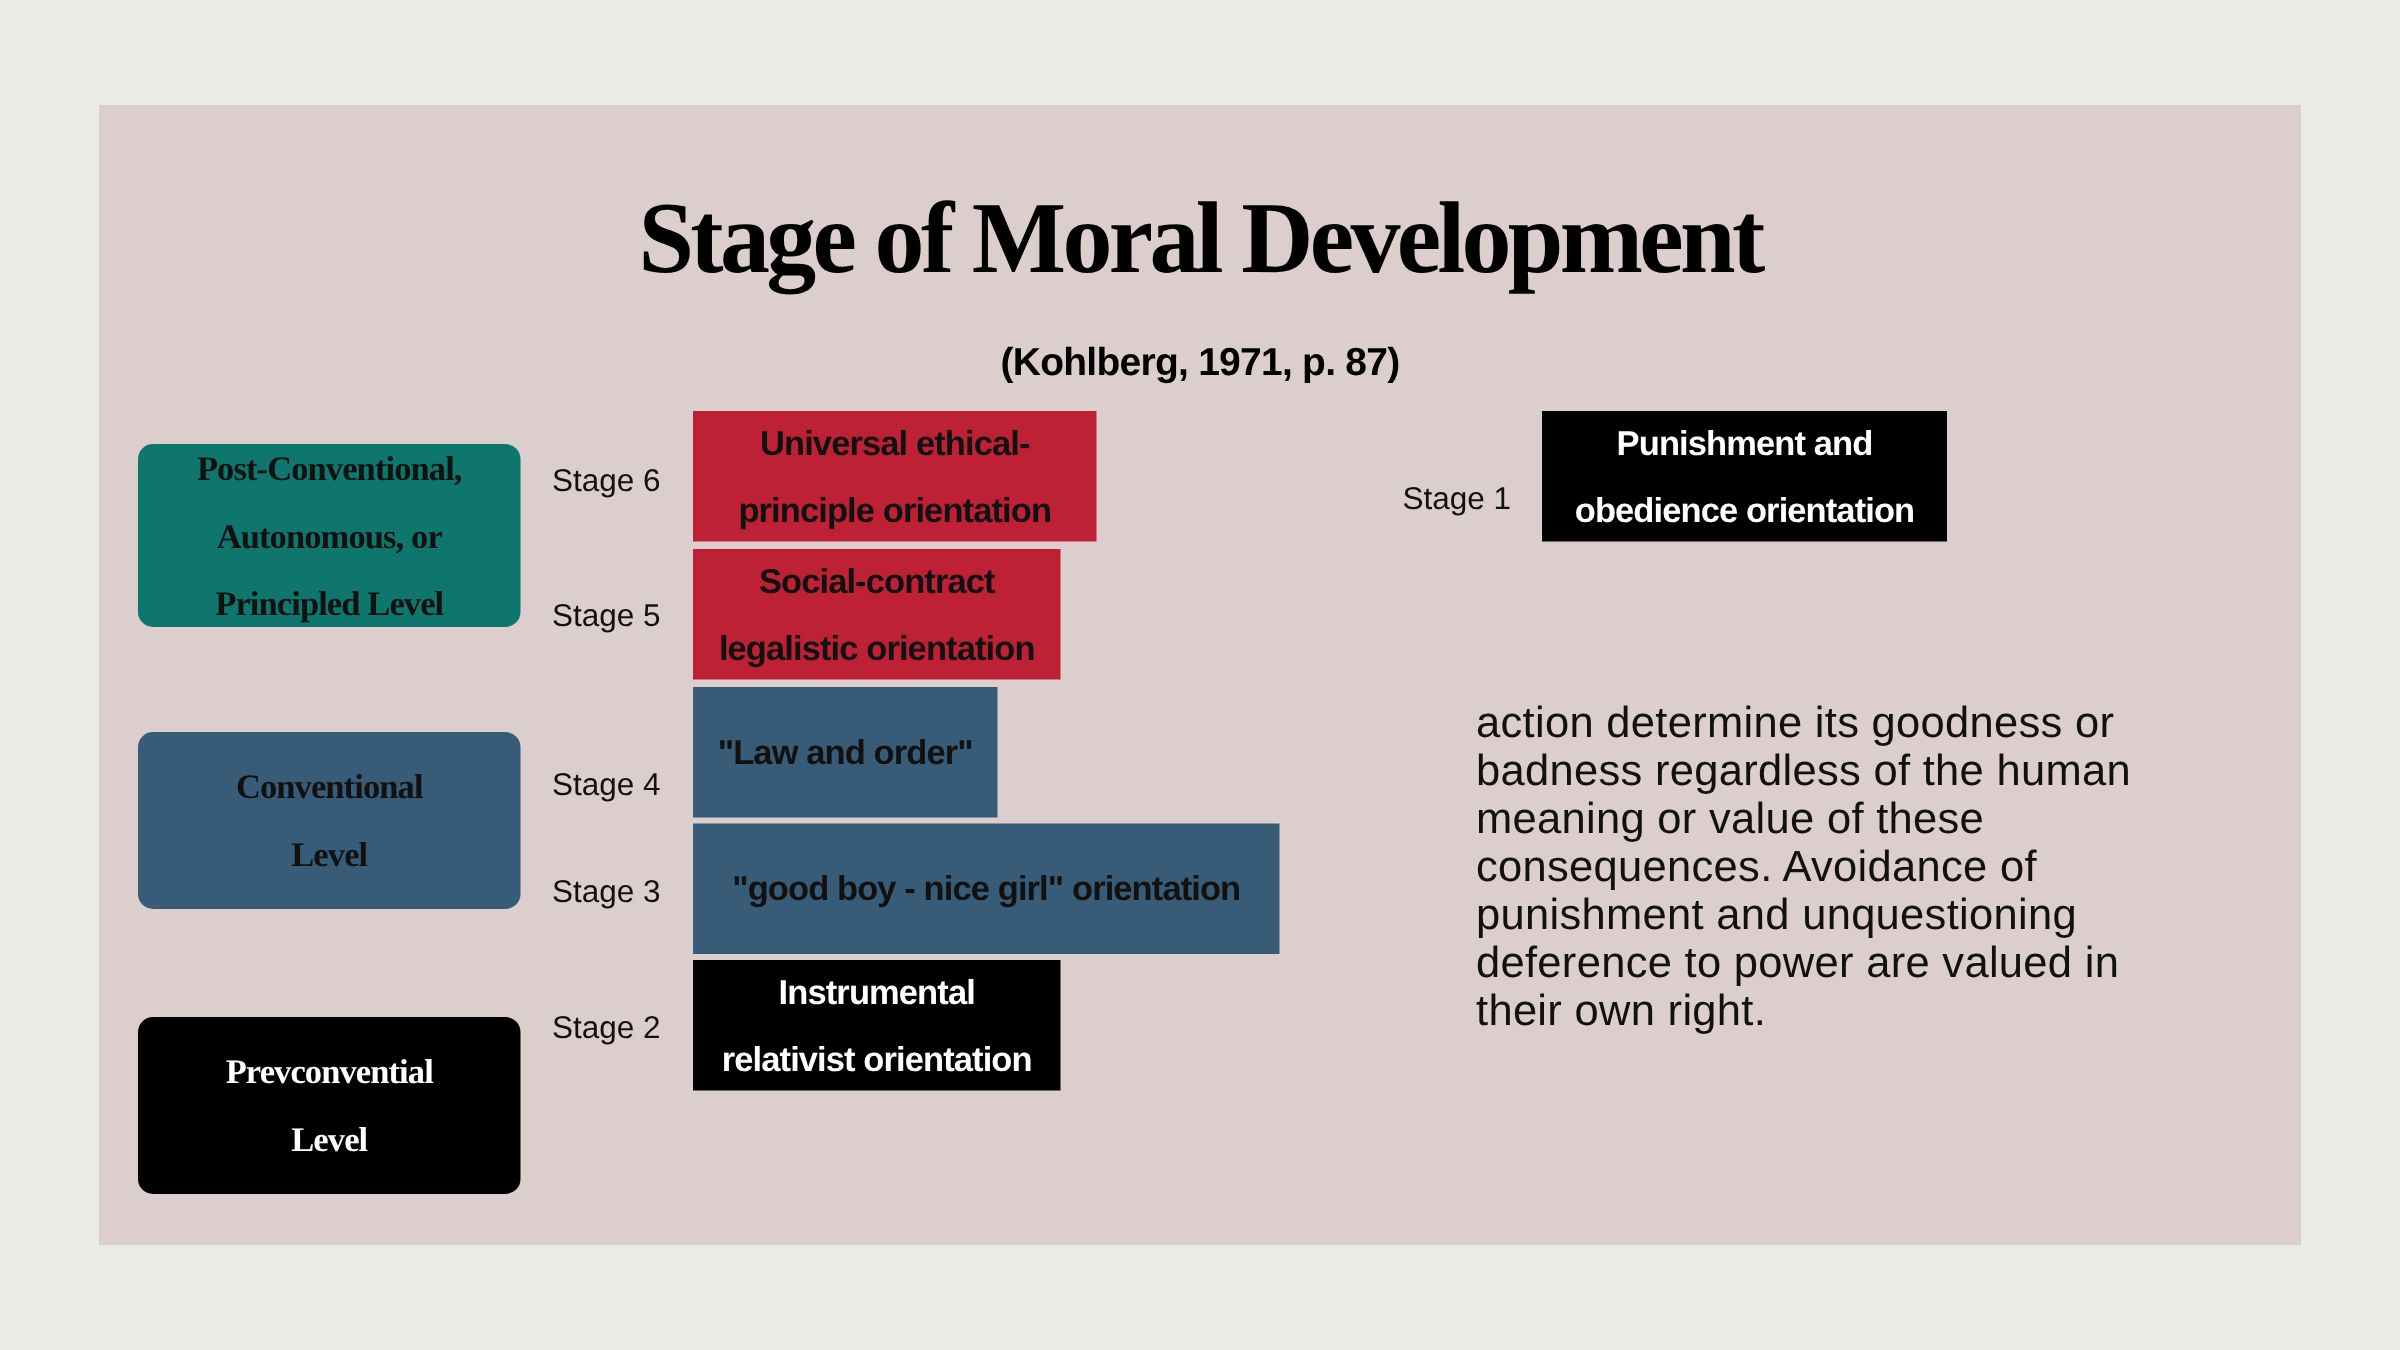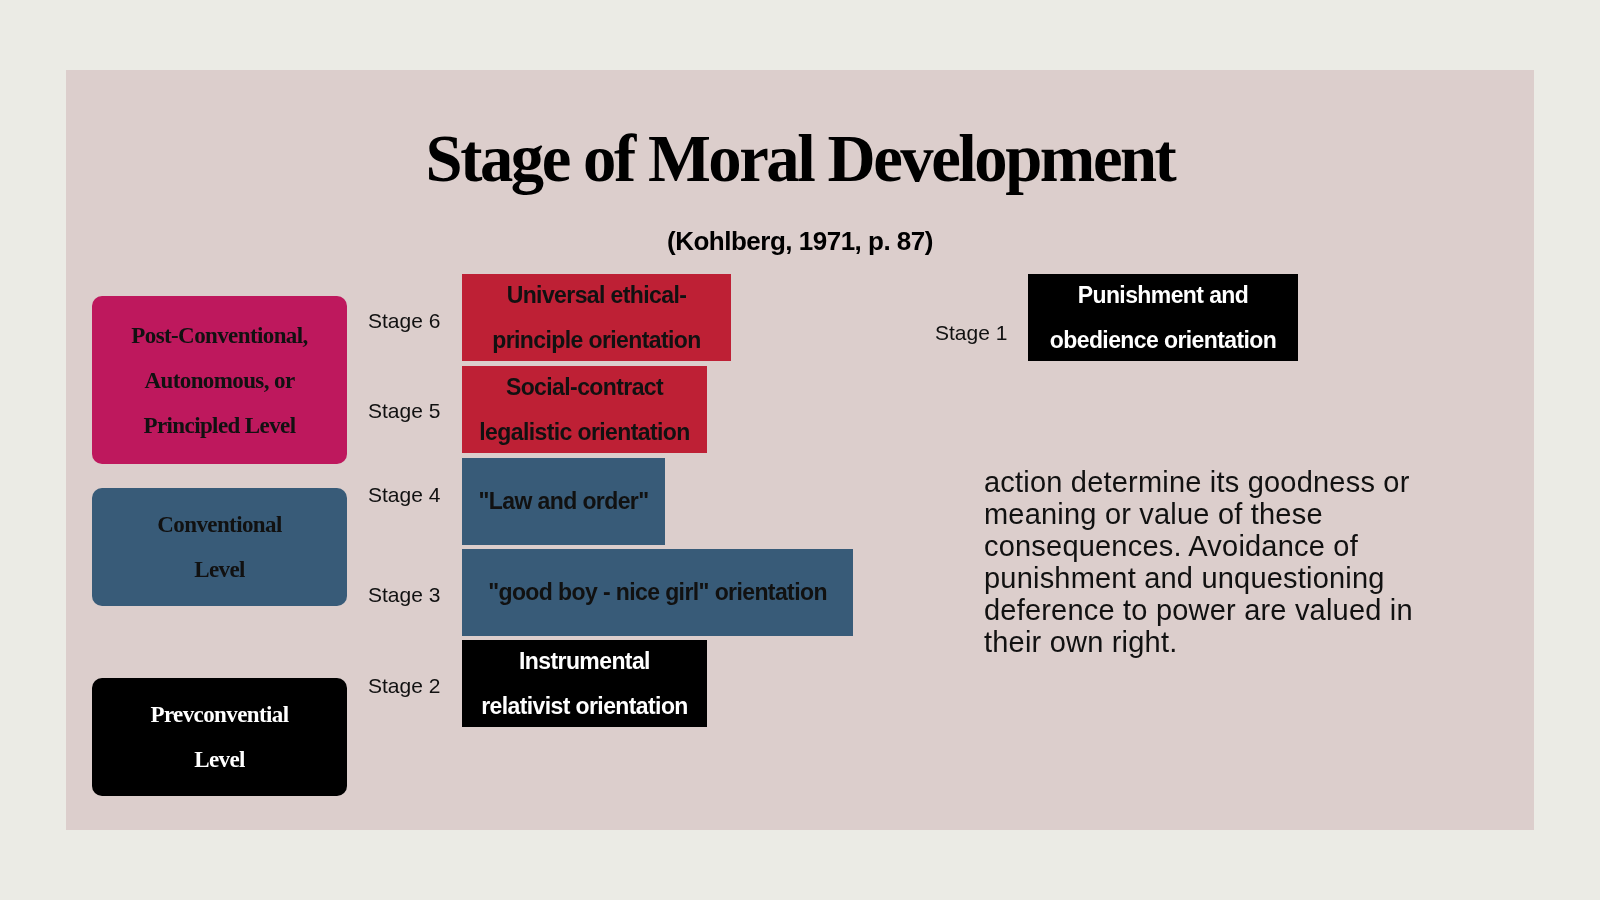--- a/index.html
+++ b/index.html
@@ -49,21 +49,21 @@
       display: flex; align-items: center; justify-content: center;
       text-align: center;
       font-family: "Liberation Serif", serif;
       font-weight: bold;
       font-size: 23px;
       line-height: 45px;
       letter-spacing: -0.6px;
       box-sizing: border-box;
       padding: 0 8px;
     }
-    .level.red { top: 296px; height: 168px; background: #be185d; color: #111; }
+    .level.red { top: 296px; height: 122px; background: #0f766e; color: #111; }
     .level.blue { top: 488px; height: 118px; background: #385B78; color: #111; }
     .level.black { top: 678px; height: 118px; background: #000; color: #fff; }
 
     .stage-label {
       position: absolute;
       font-family: "Liberation Sans", sans-serif;
       font-size: 21px;
       color: #111;
       line-height: 1;
     }
@@ -119,21 +119,21 @@
 </div>
 <div class="level black">
   <div>
     <span class="line">Prevconvential</span>
     <span class="line">Level</span>
   </div>
 </div>
 
 <div class="stage-label" style="left:368px; top:310px;">Stage 6</div>
 <div class="stage-label" style="left:368px; top:400px;">Stage 5</div>
-<div class="stage-label" style="left:368px; top:484px;">Stage 4</div>
+<div class="stage-label" style="left:368px; top:513px;">Stage 4</div>
 <div class="stage-label" style="left:368px; top:584px;">Stage 3</div>
 <div class="stage-label" style="left:368px; top:675px;">Stage 2</div>
 <div class="stage-label" style="left:935px; top:322px;">Stage 1</div>
 
 <div class="stage-box red" style="left:462px; top:274px; width:269px;">
   <div>
     <span class="line">Universal ethical-</span>
     <span class="line">principle orientation</span>
   </div>
 </div>
@@ -161,18 +161,19 @@
 </div>
 <div class="stage-box black" style="left:1028px; top:274px; width:270px;">
   <div>
     <span class="line">Punishment and</span>
     <span class="line">obedience orientation</span>
   </div>
 </div>
 
 <div class="description">
   <span class="line">action determine its goodness or</span>
+  <span class="line">badness regardless of the human</span>
   <span class="line">meaning or value of these</span>
   <span class="line">consequences. Avoidance of</span>
   <span class="line">punishment and unquestioning</span>
   <span class="line">deference to power are valued in</span>
   <span class="line">their own right.</span>
 </div>
 
 </body></html>

